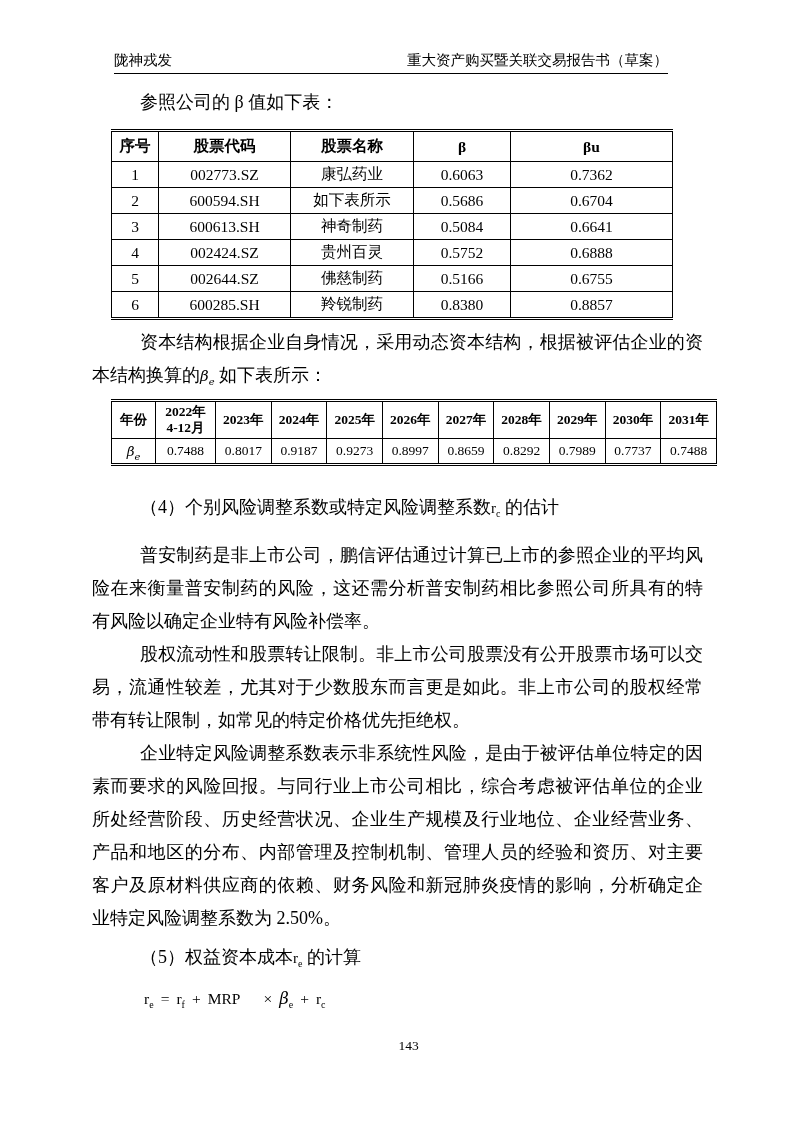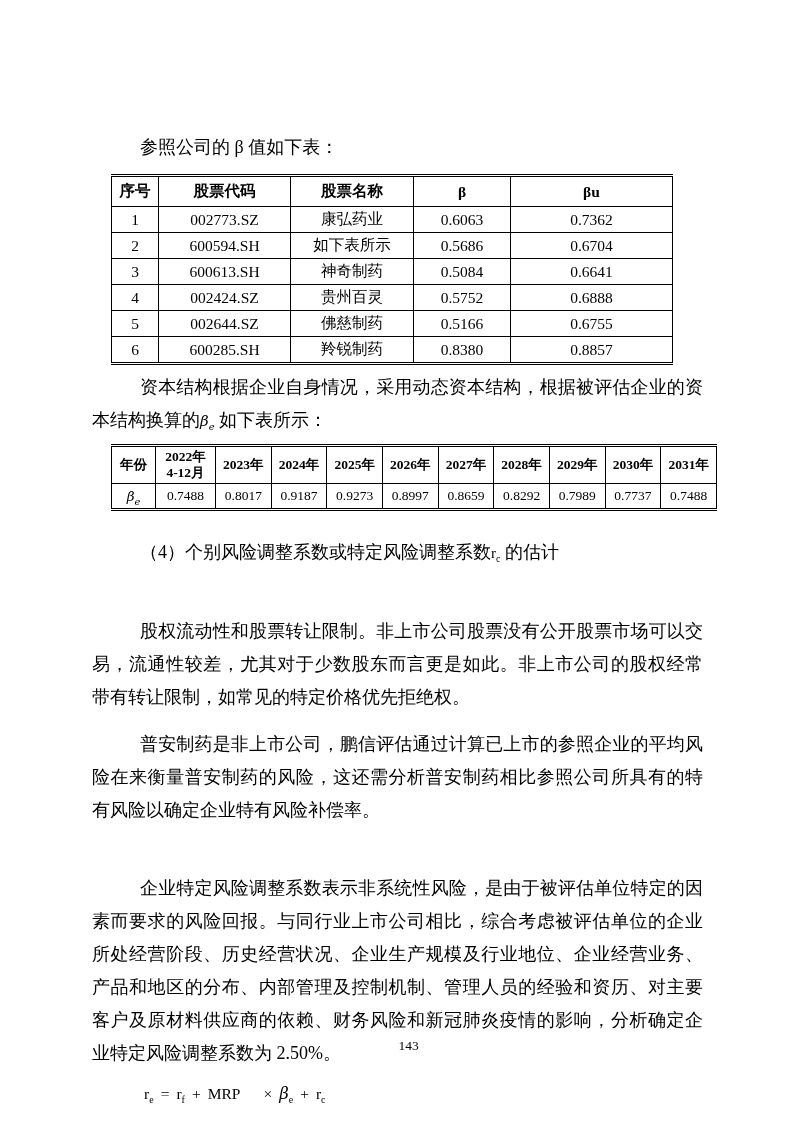--- a/index.html
+++ b/index.html
@@ -16,21 +16,21 @@
     display:flex;justify-content:space-between;align-items:flex-end;
     font-size:14.5px;line-height:16px;
     padding-bottom:5px;border-bottom:1px solid #000;
   }
   
   .content{position:absolute;top:86px;left:92px;width:611px;}
   p{margin:0;}
   .bodytext{
     font-size:18px;line-height:33px;text-align:justify;
   }
-  .indent{text-indent:48px;margin-top:45px;}
+  .indent{text-indent:48px;}
   .heading{font-size:18px;line-height:33px;}
   
   .mathsym{font-style:italic;font-family:"DejaVu Serif","Liberation Serif",serif;}
   sub{font-size:10px;line-height:0;}
   .inline-beta{font-size:15px;}
   .rsub{font-size:15px;font-family:"Liberation Serif",serif;}
   
   table{border-collapse:collapse;table-layout:fixed;}
   .t1{
     margin:10px 0 0 19px;width:561px;
@@ -76,20 +76,24 @@
   .page-number{
     position:absolute;top:1038px;left:12px;width:100%;
     text-align:center;font-size:13.5px;
   }
 </style>
 </head>
 <body>
 
 <div class="page">
 
+  <div class="header">
+    <span>陇神戎发</span>
+    <span>重大资产购买暨关联交易报告书（草案）</span>
+  </div>
 
   <div class="content">
 
     <p class="bodytext indent">参照公司的 β 值如下表：</p>
 
     <table class="t1">
       <colgroup>
         <col style="width:47px">
           <col style="width:132px">
           <col style="width:123px">
@@ -190,24 +194,27 @@
             <td>0.7737</td>
             <td>0.7488</td>
           </tr>
       </tbody>
     </table>
 
     <p class="heading indent h4">
       <span>（4）个别风险调整系数或特定风险调整系数</span><span class="rsub"><span>r</span><sub>c</sub></span><span> 的估计</span>
     </p>
 
+    <p class="bodytext indent p1">普安制药是非上市公司，鹏信评估通过计算已上市的参照企业的平均风险在来衡量普安制药的风险，这还需分析普安制药相比参照公司所具有的特有风险以确定企业特有风险补偿率。</p>
     <p class="bodytext indent">股权流动性和股票转让限制。非上市公司股票没有公开股票市场可以交易，流通性较差，尤其对于少数股东而言更是如此。非上市公司的股权经常带有转让限制，如常见的特定价格优先拒绝权。</p>
-    <p class="bodytext indent p1">普安制药是非上市公司，鹏信评估通过计算已上市的参照企业的平均风险在来衡量普安制药的风险，这还需分析普安制药相比参照公司所具有的特有风险以确定企业特有风险补偿率。</p>
     <p class="bodytext indent">企业特定风险调整系数表示非系统性风险，是由于被评估单位特定的因素而要求的风险回报。与同行业上市公司相比，综合考虑被评估单位的企业所处经营阶段、历史经营状况、企业生产规模及行业地位、企业经营业务、产品和地区的分布、内部管理及控制机制、管理人员的经验和资历、对主要客户及原材料供应商的依赖、财务风险和新冠肺炎疫情的影响，分析确定企业特定风险调整系数为 2.50%。</p>
 
+    <p class="heading indent h5">
+      <span>（5）权益资本成本</span><span class="rsub"><span>r</span><sub>e</sub></span><span> 的计算</span>
+    </p>
 
     <div class="formula" id="formula"><span class="tok"><span>r</span><sub>e</sub></span><span class="tok"><span>=</span></span><span class="tok"><span>r</span><sub>f</sub></span><span class="tok"><span>+</span></span><span class="tok"><span>MRP</span></span><span class="tok gap"><span>×</span></span><span class="tok"><span class="it">β</span><sub>e</sub></span><span class="tok"><span>+</span></span><span class="tok"><span>r</span><sub>c</sub></span></div>
 
   </div>
 
   <div class="page-number">143</div>
 
 </div>
 
 </body></html>

